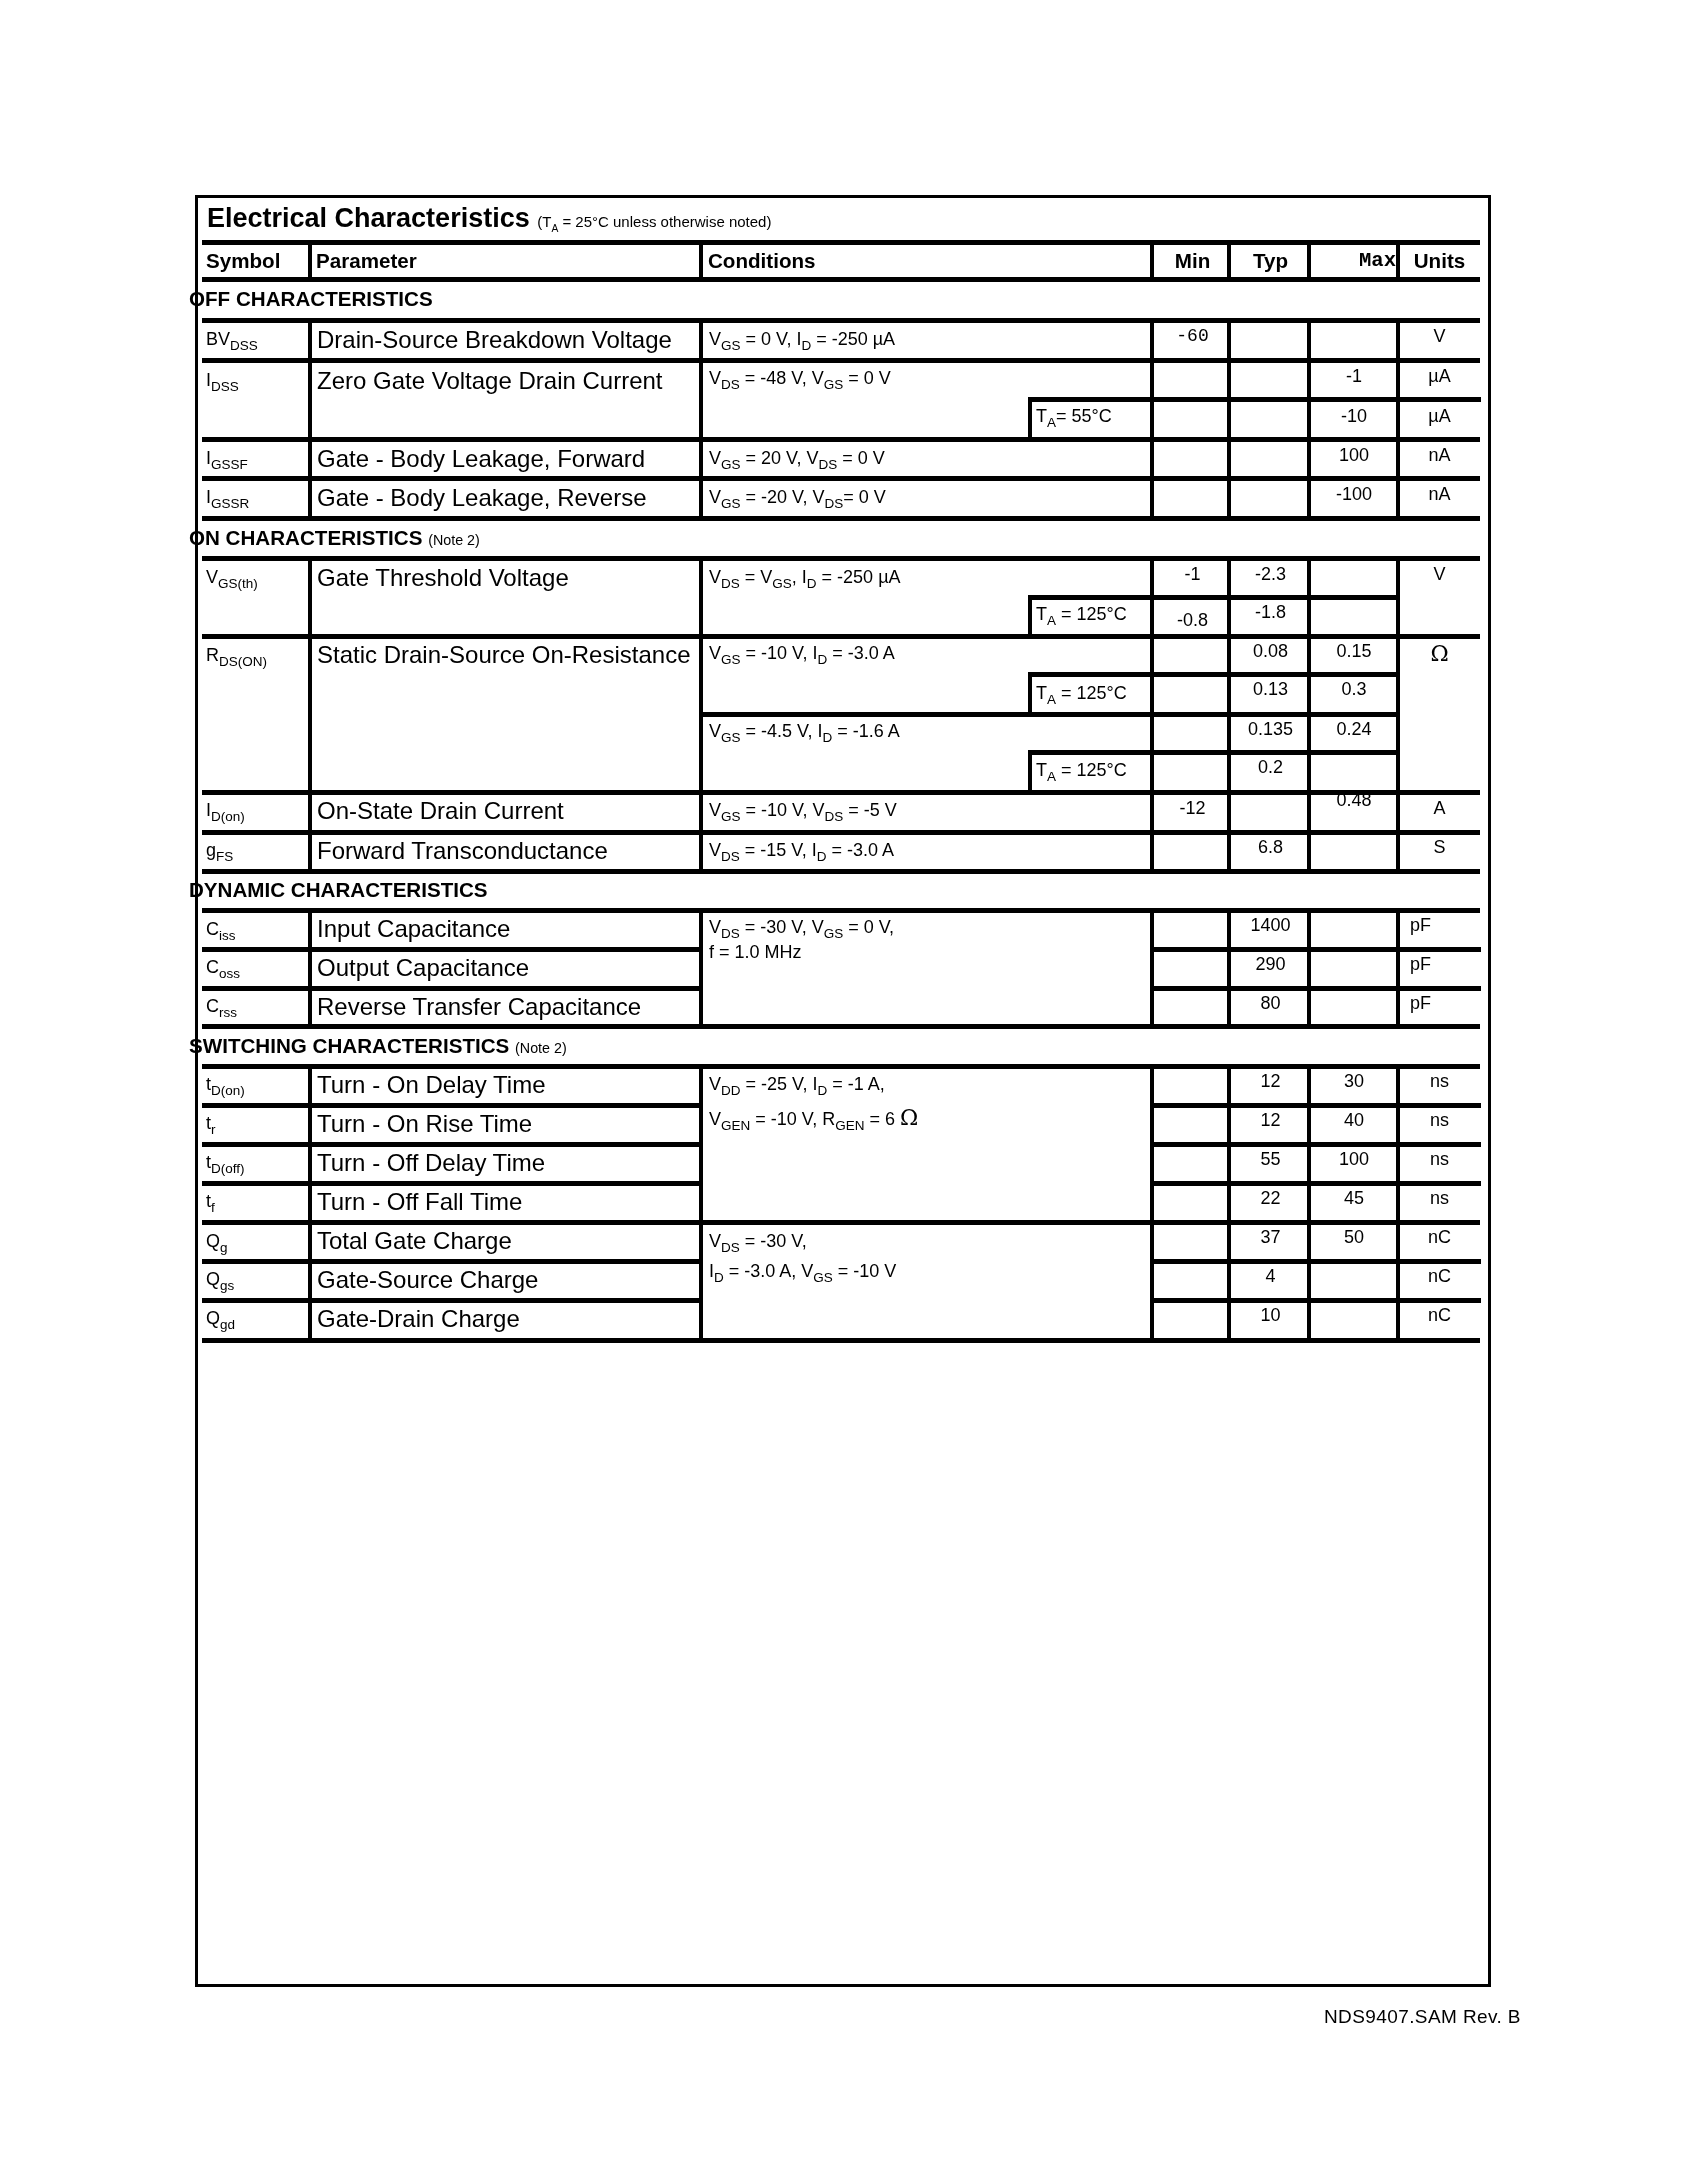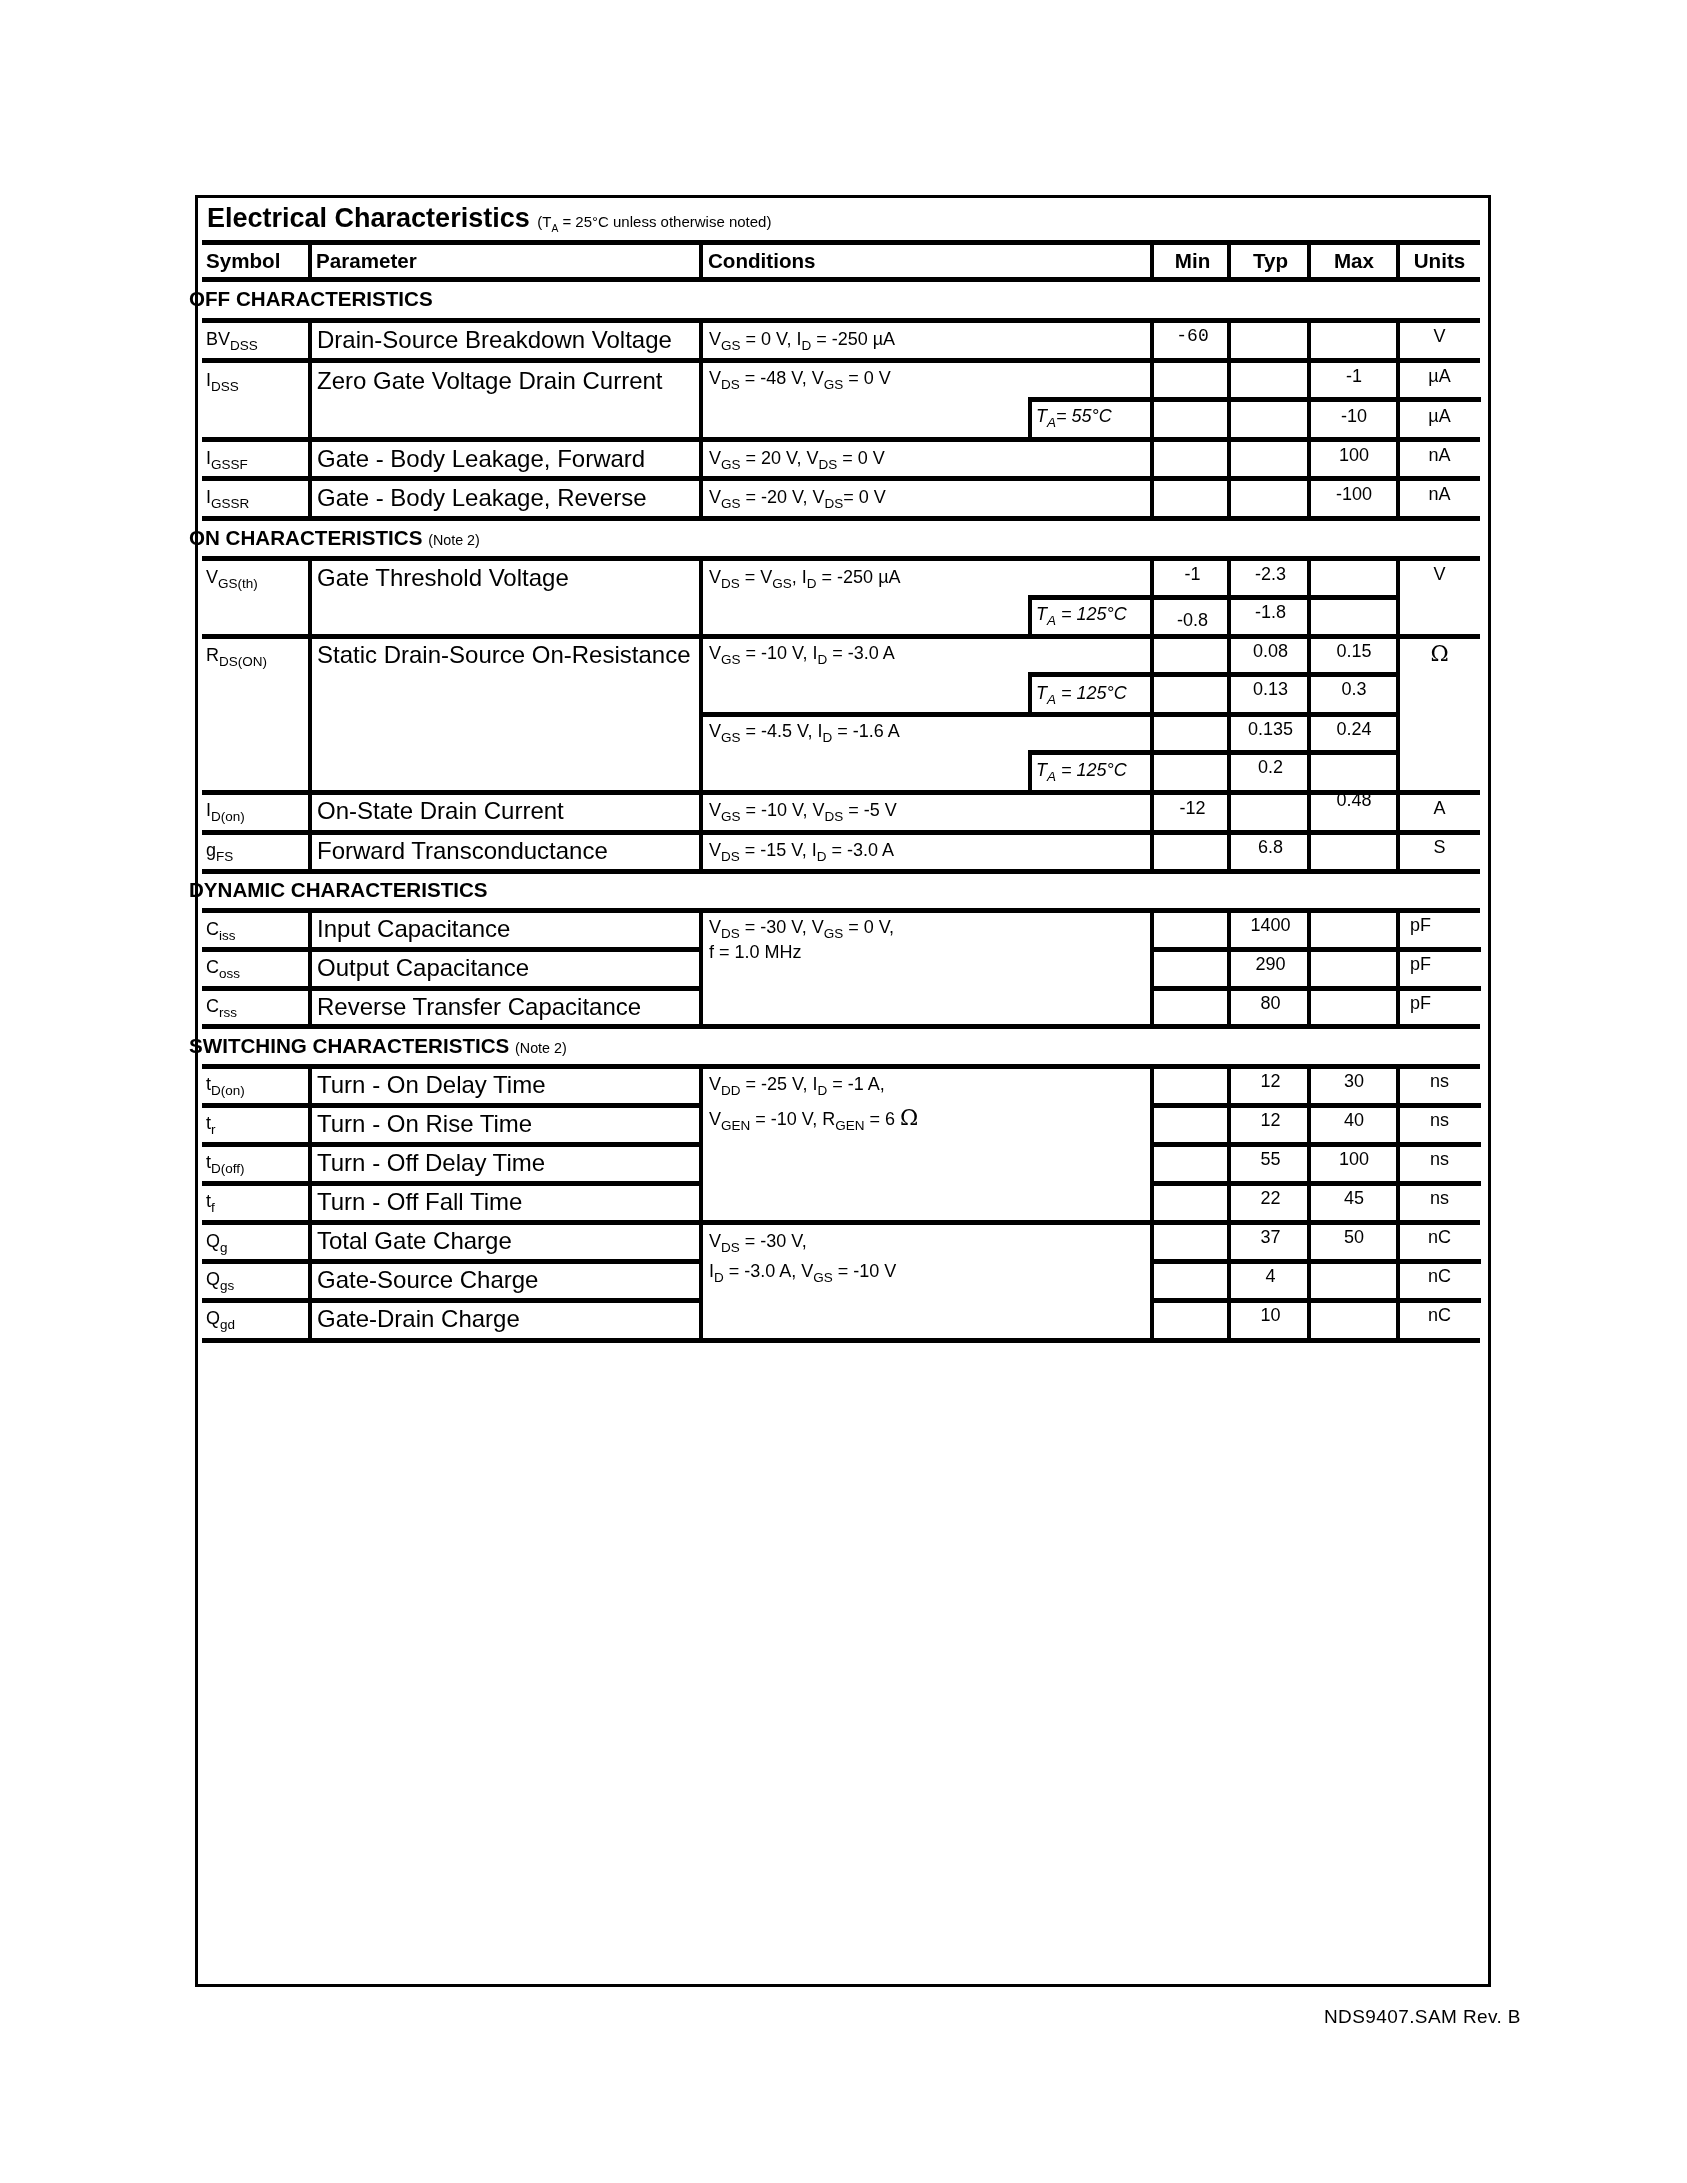--- a/index.html
+++ b/index.html
@@ -10,21 +10,21 @@
   .hline { position:absolute; background:#000; height:4.8px; }
   .vline { position:absolute; background:#000; width:4px; }
   .title { position:absolute; left:207px; top:203px; font-size:27px; font-weight:bold; white-space:nowrap; }
   .title .note { font-size:15px; font-weight:normal; }
   .hdr { position:absolute; font-size:20.6px; font-weight:bold; white-space:nowrap; }
   .sec { position:absolute; left:189px; font-size:20.6px; font-weight:bold; white-space:nowrap; }
   .sec .note { font-size:14.3px; font-weight:normal; }
   .sym { position:absolute; left:206px; font-size:18px; white-space:nowrap; }
   .par { position:absolute; left:317px; font-size:24px; white-space:nowrap; }
   .cond { position:absolute; left:709px; font-size:18px; white-space:nowrap; }
-  .ta { position:absolute; left:1036px; font-size:18px; white-space:nowrap;font-style:italic; }
+  .ta { position:absolute; left:1036px; font-size:18px; white-space:nowrap; }
   .num { position:absolute; font-size:18px; text-align:center; white-space:nowrap; }
   sub { font-size:13.5px; vertical-align:-4.8px; line-height:0; }
   .omega { font-family:"DejaVu Serif", serif; font-size:22px; }
   .footer { position:absolute; left:1324px; top:2006px; font-size:19px; white-space:nowrap; letter-spacing:0.4px; }
   .col-min { left:1156px; width:73px; }
   .col-typ { left:1233px; width:75px; }
   .col-max { left:1312px; width:84px; }
   .col-unit { left:1400px; width:79px; }
 </style>
 </head>
@@ -116,21 +116,21 @@
 <div class="vline" style="left:1150px;top:1066px;height:274px;"></div>
 <div class="vline" style="left:1227px;top:1066px;height:274px;"></div>
 <div class="vline" style="left:1307px;top:1066px;height:274px;"></div>
 <div class="vline" style="left:1396px;top:1066px;height:274px;"></div>
 
 <div class="hdr" style="left:206px;top:249px;">Symbol</div>
 <div class="hdr" style="left:316px;top:249px;">Parameter</div>
 <div class="hdr" style="left:708px;top:249px;">Conditions</div>
 <div class="hdr col-min" style="top:249px;text-align:center;">Min</div>
 <div class="hdr col-typ" style="top:249px;text-align:center;">Typ</div>
-<div class="hdr col-max" style="top:249px;text-align:center;">Max</div>
+<div class="hdr col-max" style="top:249px;text-align:right;font-family:Liberation Mono, monospace;">Max</div>
 <div class="hdr col-unit" style="top:249px;text-align:center;">Units</div>
 
 <div class="sec" style="top:287px;"><span>OFF CHARACTERISTICS</span></div>
 <div class="sec" style="top:526px;"><span>ON CHARACTERISTICS</span> <span class="note">(Note 2)</span></div>
 <div class="sec" style="top:878px;"><span>DYNAMIC CHARACTERISTICS</span></div>
 <div class="sec" style="top:1034px;"><span>SWITCHING CHARACTERISTICS</span> <span class="note">(Note 2)</span></div>
 
 <div class="sym" style="top:329px;"><span>BV</span><sub>DSS</sub></div>
 <div class="par" style="top:326px;">Drain-Source Breakdown Voltage</div>
 <div class="cond" style="top:329px;"><span>V</span><sub>GS</sub><span> =  0 V, I</span><sub>D</sub><span> = -250 µA</span></div>

